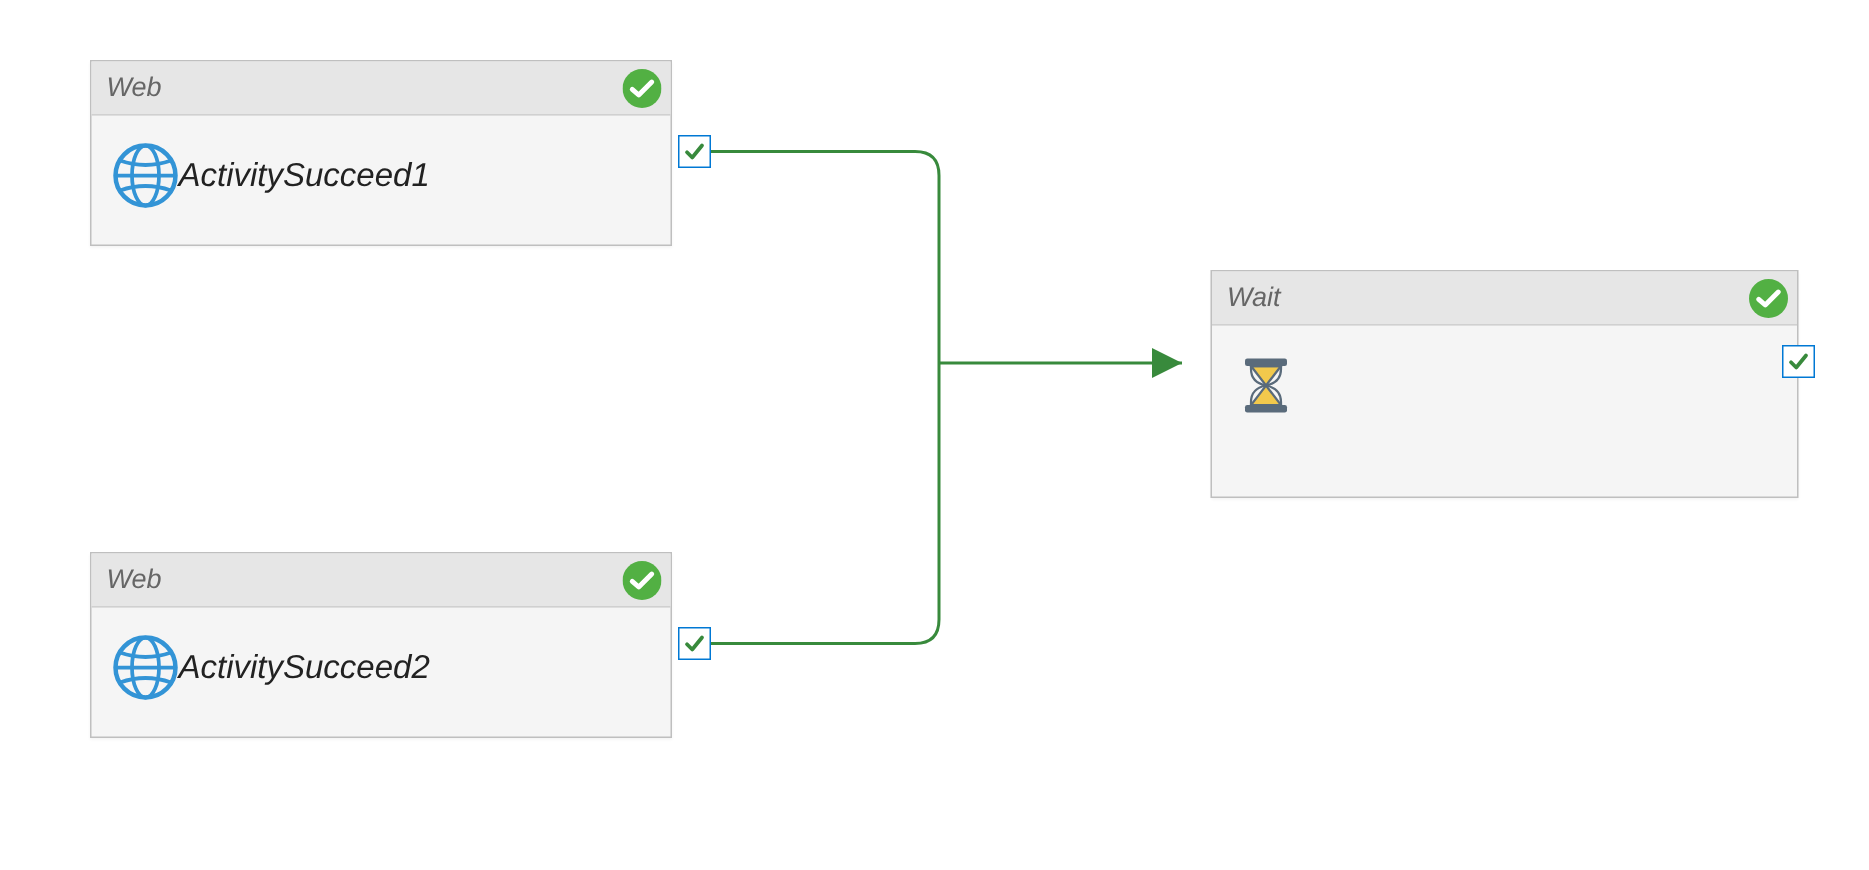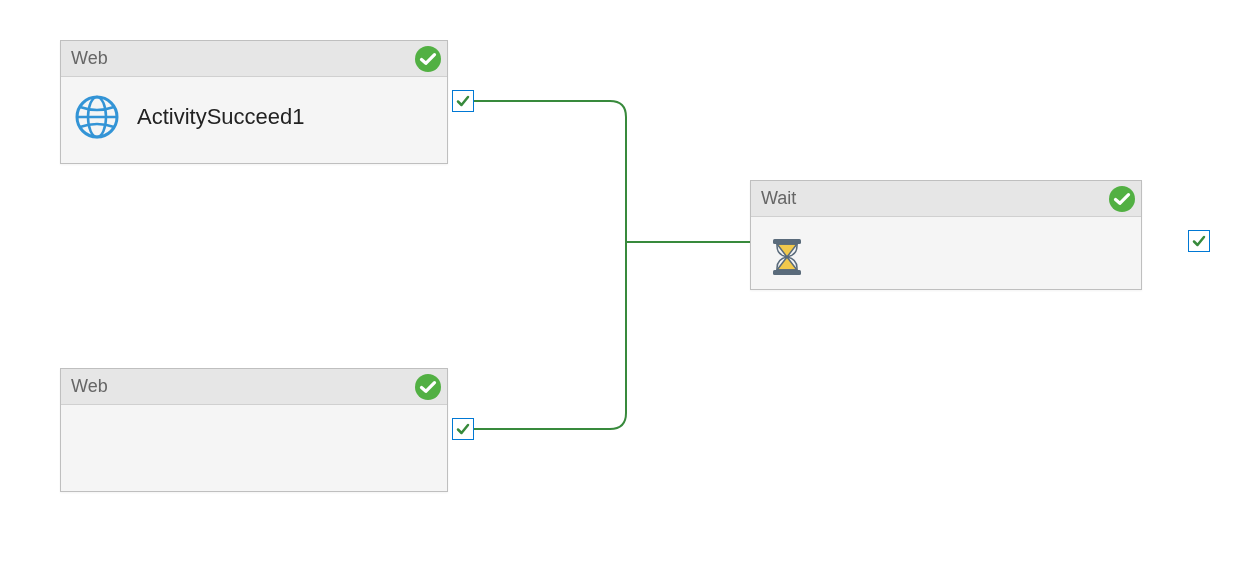--- a/index.html
+++ b/index.html
@@ -14,20 +14,21 @@
     .canvas {
       position: relative;
       width: 100%;
       height: 100%;
     }
     .node {
       position: absolute;
       border: 1px solid #bfbfbf;
       background: #f5f5f5;
       box-shadow: 0 1px 2px rgba(0,0,0,0.05);
+      font-style: italic;
     }
     .node-header {
       background: #e6e6e6;
       border-bottom: 1px solid #d0d0d0;
       height: 36px;
       display: flex;
       align-items: center;
       padding: 0 10px;
       color: #666;
       font-size: 18px;
@@ -38,21 +39,20 @@
       right: 6px;
       top: 50%;
       transform: translateY(-50%);
       width: 26px;
       height: 26px;
     }
     .node-body {
       display: flex;
       align-items: center;
       padding: 18px 14px;
-      gap: 18px;
     }
     .node-icon {
       width: 44px;
       height: 44px;
       flex: 0 0 auto;
     }
     .node-title {
       font-size: 22px;
       color: #222;
     }
@@ -126,29 +126,41 @@
   <div class="node" style="left:60px; top:368px; width:388px; height:124px;">
     <div class="node-header">
       <span>Web</span>
       <span class="status-badge">
         <svg viewBox="0 0 24 24">
             <circle cx="12" cy="12" r="12" fill="#52b043"></circle>
             <path d="M6 12.5 L10 16 L18 8" stroke="#fff" stroke-width="3" fill="none" stroke-linecap="round" stroke-linejoin="round"></path>
           </svg>
       </span>
     </div>
+    <div class="node-body">
+      <span class="node-icon">
+        <svg viewBox="0 0 44 44">
+          <circle cx="22" cy="22" r="20" fill="none" stroke="#3394d6" stroke-width="3"></circle>
+          <ellipse cx="22" cy="22" rx="9" ry="20" fill="none" stroke="#3394d6" stroke-width="2.5"></ellipse>
+          <line x1="2" y1="22" x2="42" y2="22" stroke="#3394d6" stroke-width="2.5"></line>
+          <path d="M5,12 Q22,18 39,12" fill="none" stroke="#3394d6" stroke-width="2.5"></path>
+          <path d="M5,32 Q22,26 39,32" fill="none" stroke="#3394d6" stroke-width="2.5"></path>
+        </svg>
+      </span>
+      <span class="node-title">ActivitySucceed2</span>
+    </div>
   </div>
 
   <div class="port" style="left:452px; top:418px;">
     <svg viewBox="0 0 16 16">
         <path d="M3 8.5 L6.5 12 L13 4" stroke="#388a3c" stroke-width="2.5" fill="none" stroke-linecap="round" stroke-linejoin="round"></path>
       </svg>
   </div>
 
-  <div class="node" style="left:750px; top:180px; width:392px; height:110px;">
+  <div class="node" style="left:807px; top:180px; width:392px; height:152px;">
     <div class="node-header">
       <span>Wait</span>
       <span class="status-badge">
         <svg viewBox="0 0 24 24">
             <circle cx="12" cy="12" r="12" fill="#52b043"></circle>
             <path d="M6 12.5 L10 16 L18 8" stroke="#fff" stroke-width="3" fill="none" stroke-linecap="round" stroke-linejoin="round"></path>
           </svg>
       </span>
     </div>
     <div class="node-body">

